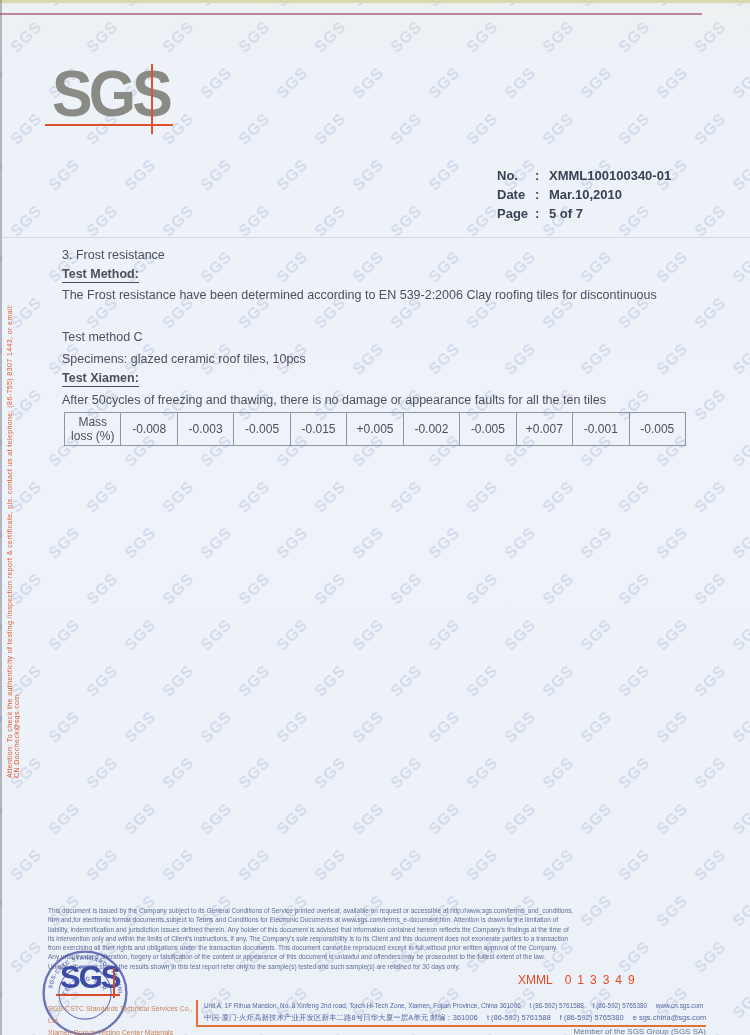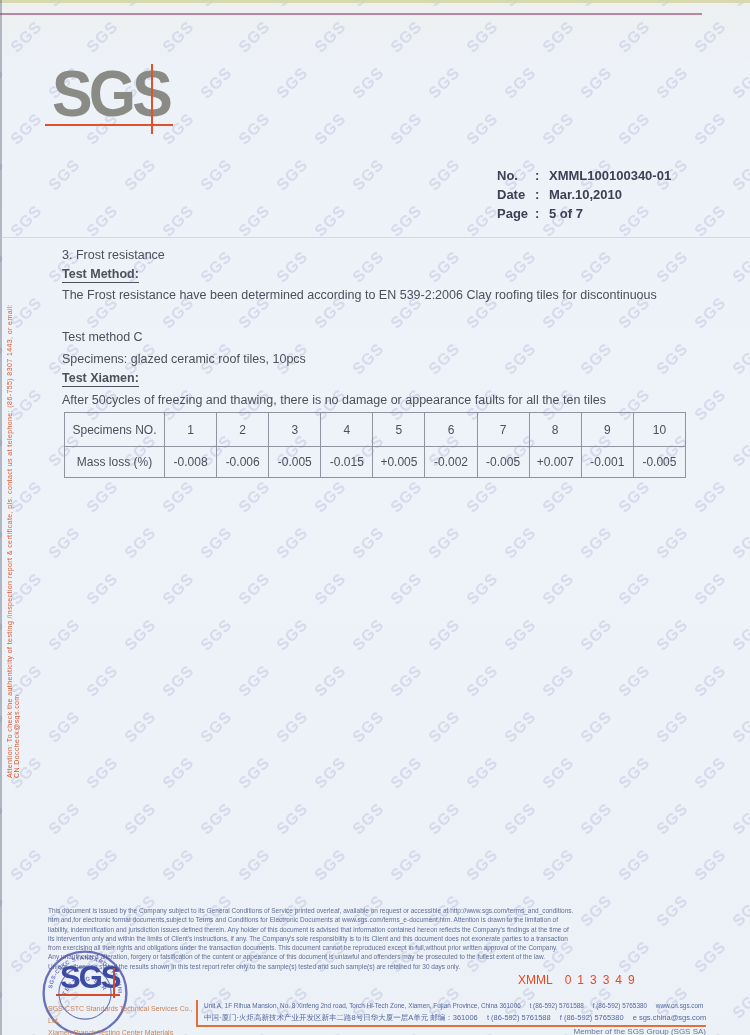--- a/index.html
+++ b/index.html
@@ -363,37 +363,24 @@
     <div class="bline" style="top:248px">3. Frost resistance</div>
     <div class="bline" style="top:267px"><span class="bheading">Test Method:</span></div>
     <div class="bline" style="top:288px">The Frost resistance have been determined according to EN 539-2:2006 Clay roofing tiles for discontinuous</div>
     <div class="bline" style="top:330px">Test method C</div>
     <div class="bline" style="top:352px">Specimens: glazed ceramic roof tiles, 10pcs</div>
     <div class="bline" style="top:371px"><span class="bheading">Test Xiamen:</span></div>
     <div class="bline" style="top:393px">After 50cycles of freezing and thawing, there is no damage or appearance faults for all the ten tiles</div>
 
     <table class="result">
       <tbody>
-          <tr class="r1">
-        <td class="lbl-col">Specimens NO.</td>
-        <td>1</td>
-        <td>2</td>
-        <td>3</td>
-        <td>4</td>
-        <td>5</td>
-        <td>6</td>
-        <td>7</td>
-        <td>8</td>
-        <td>9</td>
-        <td>10</td>
-      </tr>
       <tr class="r2">
         <td>Mass loss (%)</td>
         <td>-0.008</td>
-        <td>-0.006</td>
+        <td>-0.003</td>
         <td>-0.005</td>
         <td>-0.015</td>
         <td>+0.005</td>
         <td>-0.002</td>
         <td>-0.005</td>
         <td>+0.007</td>
         <td>-0.001</td>
         <td>-0.005</td>
       </tr>
     </tbody>

